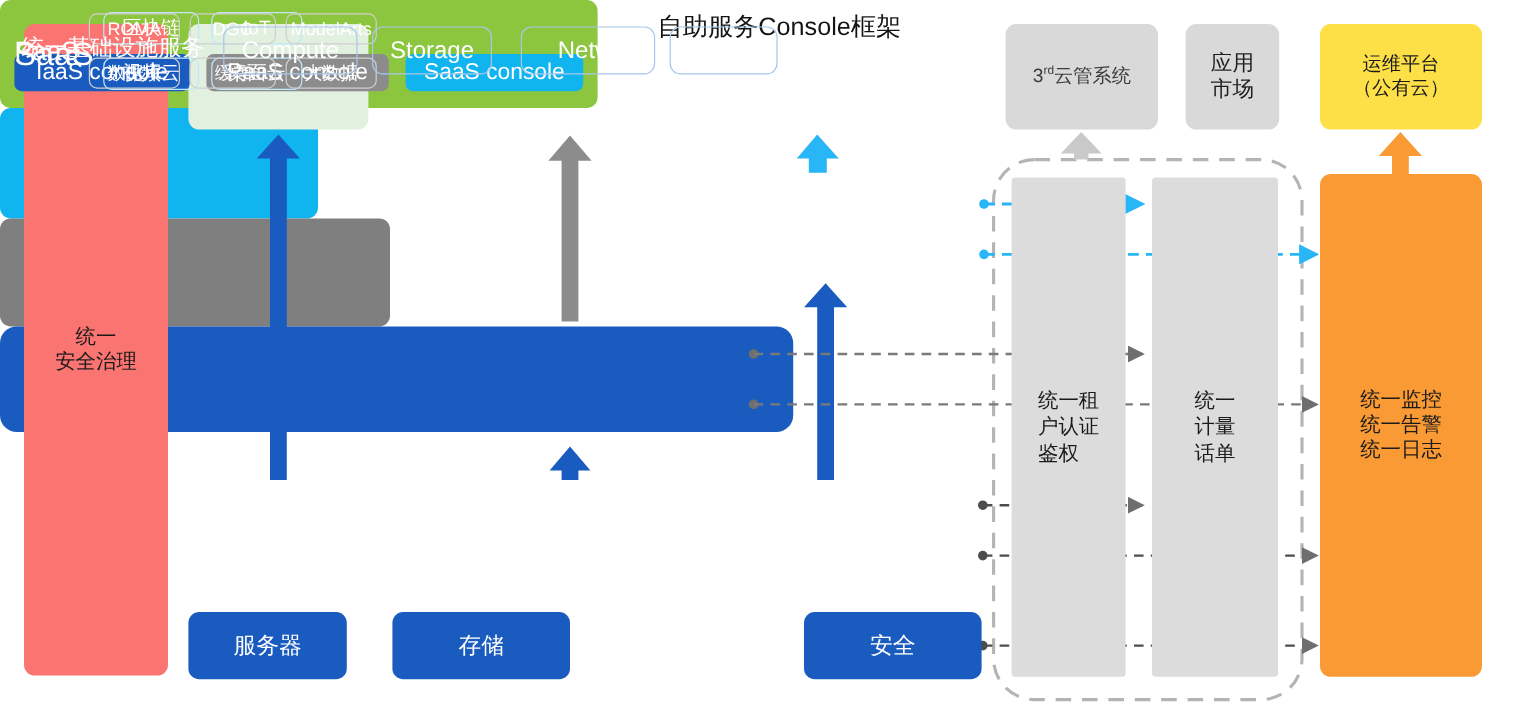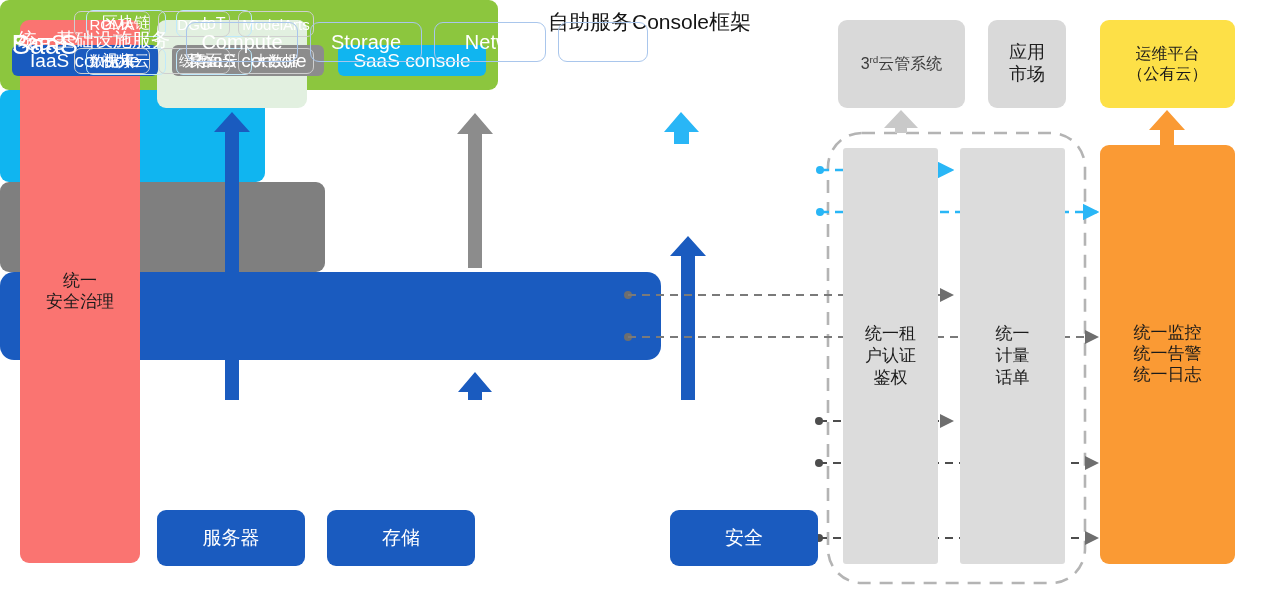--- a/index.html
+++ b/index.html
@@ -62,35 +62,35 @@
   #p-db{left:74px;top:48px;width:76px;}
   #p-cache{left:158px;top:48px;width:72px;}
   #p-bigdata{left:238px;top:48px;width:76px;}
 
   
   #iaas{left:157px;top:400px;width:661px;height:88px;background:#1a5bbf;border-radius:14px;display:block;}
   #iaas .lbl{position:absolute;left:18px;top:27px;color:#fff;font-size:19px;}
   .iaas-pill{position:absolute;top:22px;height:40px;border-radius:9px;border:1.7px solid #a9c6ec;
              color:#fff;font-size:20px;}
   #i-compute{left:186px;width:112px;}
-  #i-storage{left:310px;width:112px;}
+  #i-storage{left:310px;width:100px;}
   #i-network{left:434px;width:112px;padding-left:23px;}
   #i-cce{left:558px;width:90px;}
 
   
   .infra{position:absolute;top:510px;height:56px;background:#1a5bbf;border-radius:9px;
          color:#fff;font-size:19px;display:flex;align-items:center;justify-content:center;}
-  #inf-server{left:157px;width:148px;text-align:right;}
+  #inf-server{left:157px;width:132px;text-align:right;}
   #inf-storage{left:327px;width:148px;}
   #inf-network{left:498px;width:148px;}
   #inf-security{left:670px;width:148px;}
 
   
   .gcol{position:absolute;background:#dcdcdc;border-radius:3px;color:#1a1a1a;font-size:17px;
-        display:flex;align-items:center;justify-content:center;text-align:center;line-height:1.28;}
+        display:flex;align-items:center;justify-content:center;line-height:1.28;}
   #gcol-auth{left:843px;top:148px;width:95px;height:416px;}
   #gcol-meter{left:960px;top:148px;width:105px;height:416px;}
 
   sup{font-size:0.62em;vertical-align:super;}
 </style>
 </head>
 <body>
 
 <div id="stage">
 

